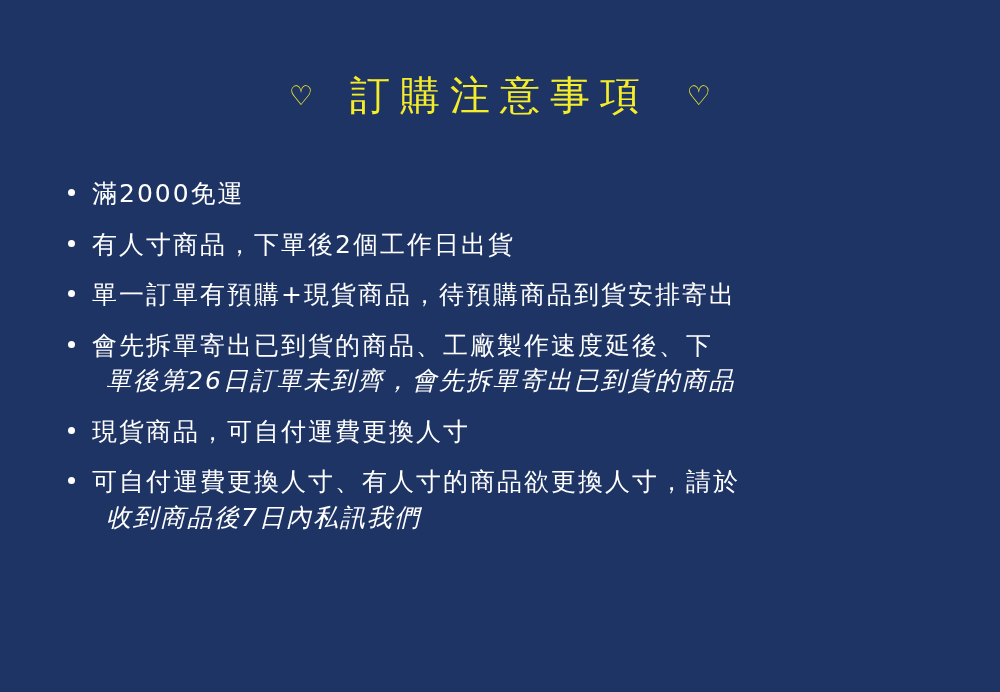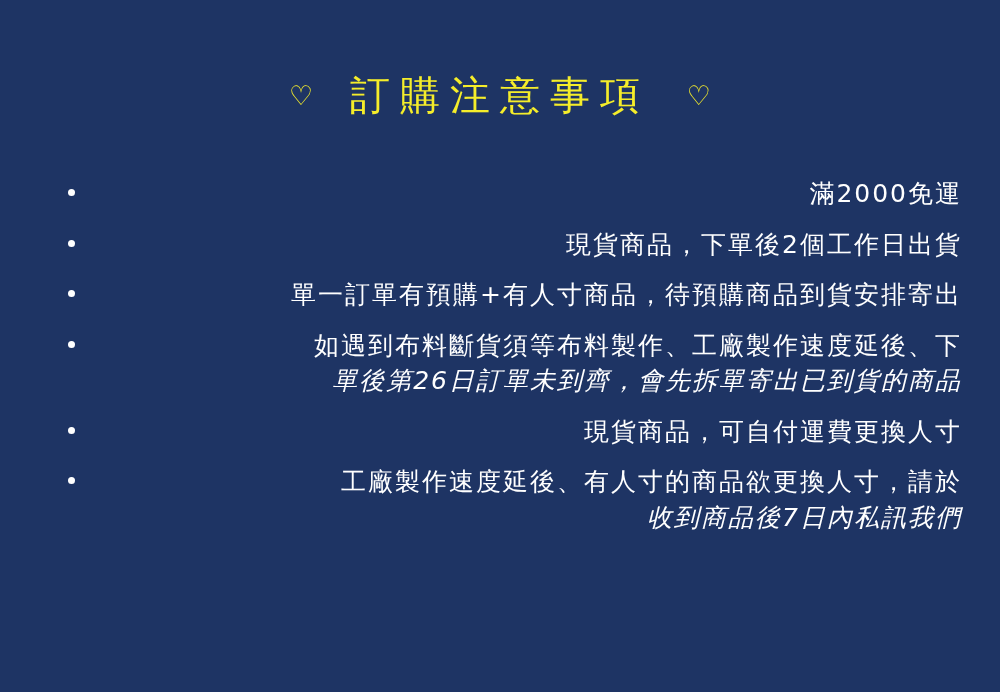--- a/index.html
+++ b/index.html
@@ -39,21 +39,20 @@
   .title-text {
     display: inline-block;
     padding: 0 14px;
   }
   .list {
     position: absolute;
     top: 176px;
     left: 62px;
     width: 900px;
     color: #ffffff;
-    text-align: right;
   }
   .item {
     position: relative;
     padding-left: 30px;
     margin-bottom: 15px;
     font-size: 25px;
     line-height: 1.42;
     letter-spacing: 2px;
   }
   .bullet {
@@ -84,40 +83,40 @@
 
   <div class="list">
 
     <div class="item">
       <span class="bullet"></span>
       <span>滿2000免運</span>
     </div>
 
     <div class="item">
       <span class="bullet"></span>
-      <span>現貨商品，下單後2個工作日出貨</span>
+      <span>有人寸商品，下單後2個工作日出貨</span>
     </div>
 
 
     <div class="item">
       <span class="bullet"></span>
-      <span>單一訂單有預購+有人寸商品，待預購商品到貨安排寄出</span>
+      <span>單一訂單有預購+現貨商品，待預購商品到貨安排寄出</span>
     </div>
 
     <div class="item">
       <span class="bullet"></span>
-      <span>如遇到布料斷貨須等布料製作、工廠製作速度延後、下</span>
+      <span>會先拆單寄出已到貨的商品、工廠製作速度延後、下</span>
       <span class="line2">單後第26日訂單未到齊，會先拆單寄出已到貨的商品</span>
     </div>
 
     <div class="item">
       <span class="bullet"></span>
       <span>現貨商品，可自付運費更換人寸</span>
     </div>
 
     <div class="item">
       <span class="bullet"></span>
-      <span>工廠製作速度延後、有人寸的商品欲更換人寸，請於</span>
+      <span>可自付運費更換人寸、有人寸的商品欲更換人寸，請於</span>
       <span class="line2">收到商品後7日內私訊我們</span>
     </div>
 
   </div>
 </div>
 
 </body></html>

